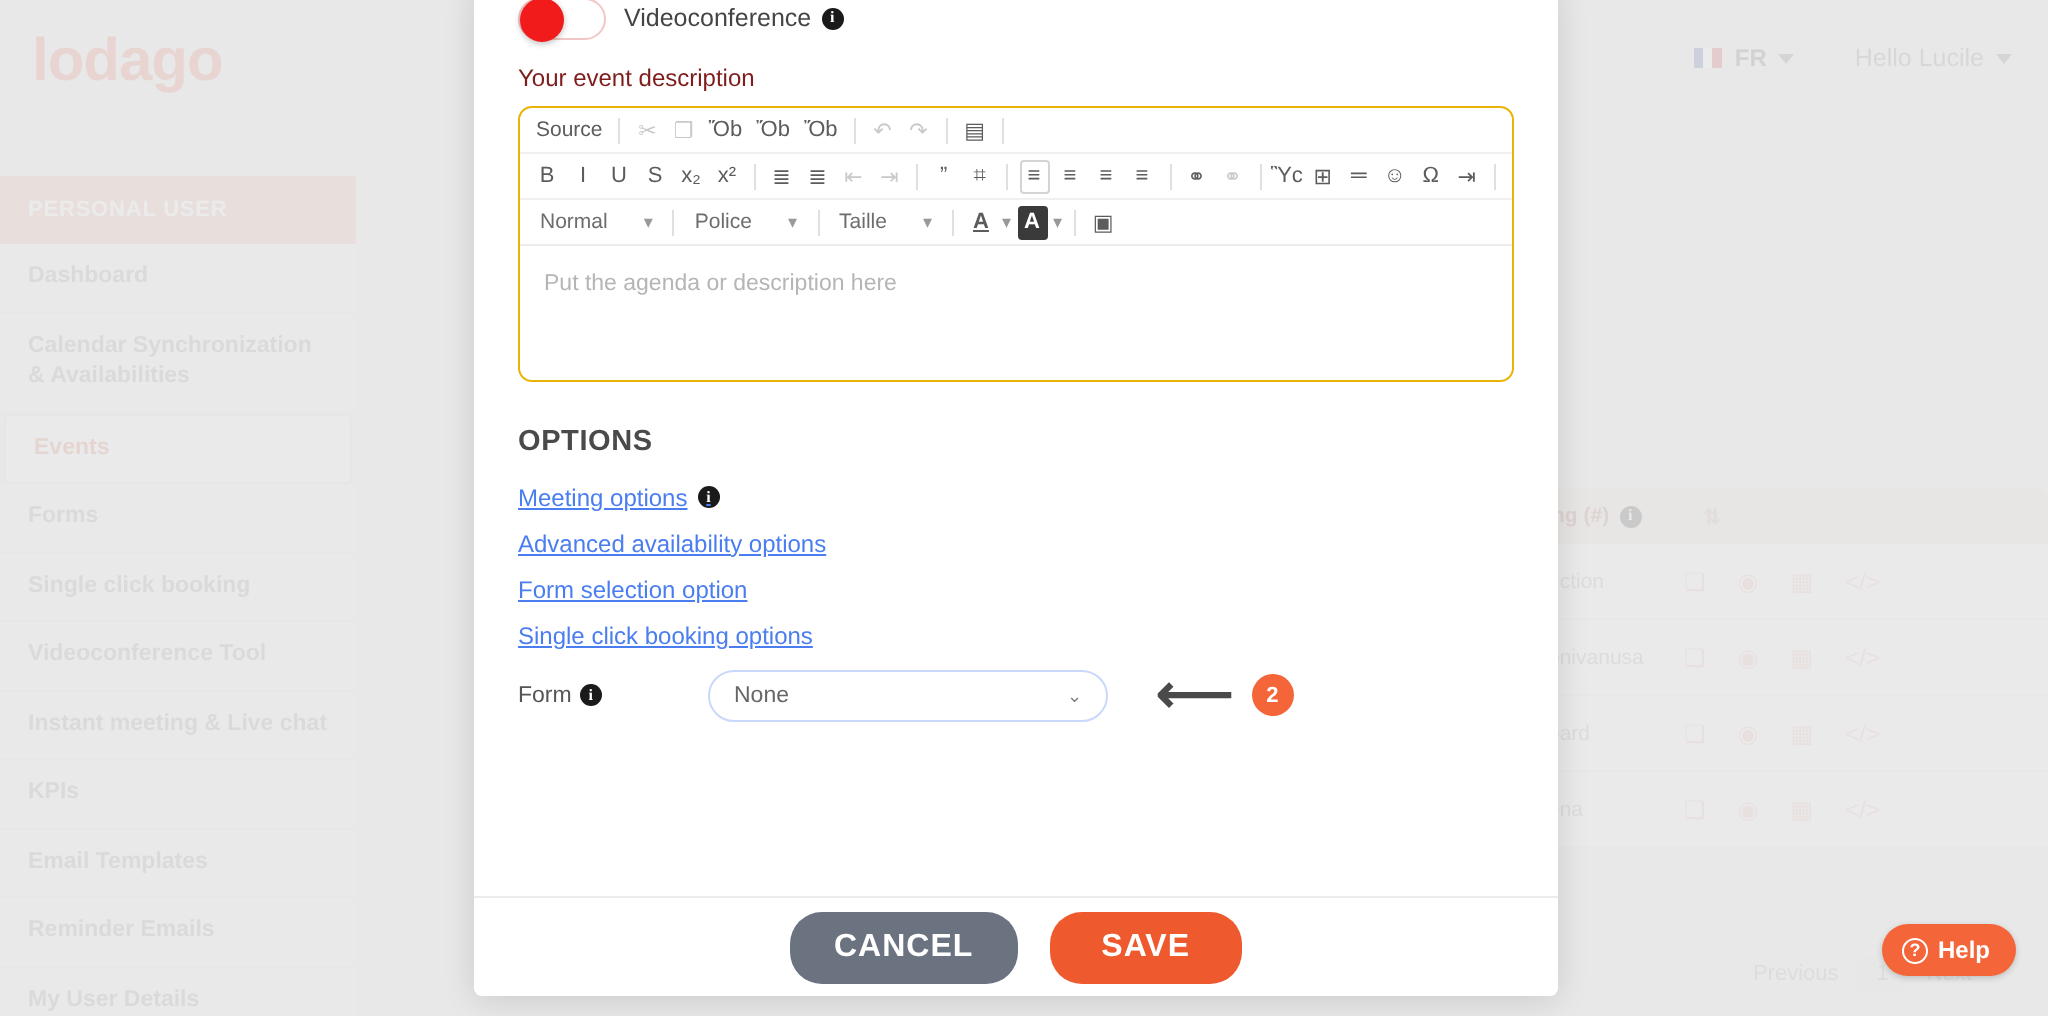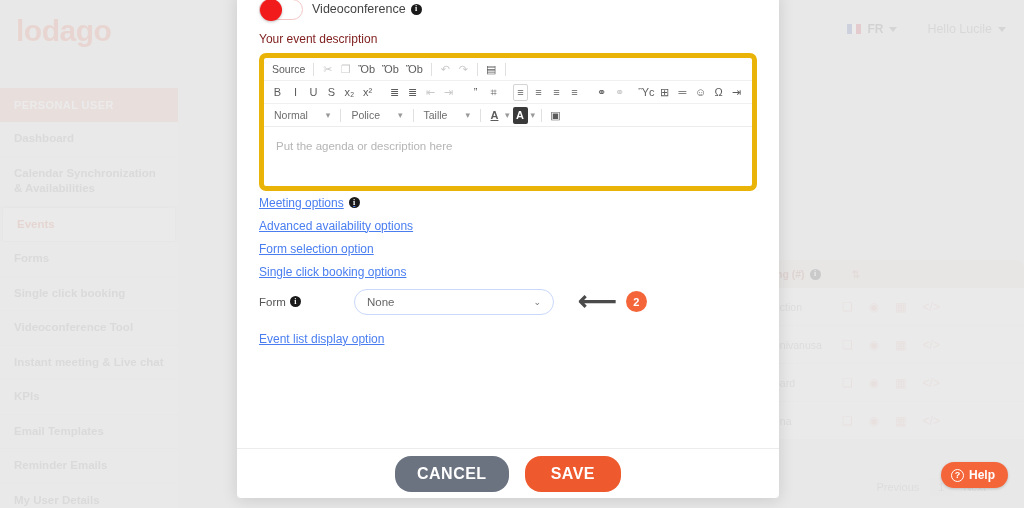--- a/index.html
+++ b/index.html
@@ -33,21 +33,21 @@
   .side-item {
     background:#f2f2f2; border-bottom:1px solid #e6e6e6;
     color:#8a8a8a; font-size:11.5px; font-weight:600;
     padding:9px 14px; line-height:1.35;
   }
   .side-item.active {
     background:#fafafa; border:1px solid #ddd; color:#d96a4e;
     margin:0 2px; border-radius:2px;
   }
 
-  .bg-table { position:absolute; left:770px; top:260px; width:254px; }
+  .bg-table { position:absolute; left:770px; top:244px; width:254px; }
   .bgt-head {
     background:#ecd9d4; color:#a06050; font-size:10.5px; font-weight:700;
     height:28px; display:flex; align-items:center; padding:0 6px; gap:5px;
     border-top-right-radius:8px;
   }
   .bgt-row {
     height:38px; border-bottom:1px solid #eee; display:flex; align-items:center;
     font-size:10.5px; color:#9a9a9a; background:#fbfbfb;
   }
   .bgt-row .nm { width:72px; padding-left:4px; }
@@ -91,21 +91,21 @@
     display:inline-flex;align-items:center;justify-content:center;
     width:11px;height:11px;border-radius:50%;background:#1a1a1a;color:#fff;
     font-size:8px;font-weight:700;font-family:"Liberation Serif",serif;
     line-height:1; flex:none;
   }
 
   .sec-label { font-size:12px; color:#7f1d1d; padding:8px 0 7px 10px; }
 
   
   .editor {
-    border:5px solid #eab308; border-radius:7px; margin:0 10px;
+    border:1px solid #eab308; border-radius:7px; margin:0 10px;
     overflow:hidden; background:#fff; height:138px;
   }
   .tb-row {
     display:flex; align-items:center; gap:3px; padding:3px 6px;
     border-bottom:1px solid #f0f0f0; height:23px; color:#6d6d6d;
   }
   .tb-row:nth-child(3){ border-bottom:1px solid #ececec; }
   .tbi {
     display:inline-flex;align-items:center;justify-content:center;
     min-width:15px;height:17px;font-size:11px;color:#5c5c5c;
@@ -330,20 +330,21 @@
           <span class="tbi" style="font-weight:700;text-decoration:underline;">A</span>
           <span class="dot" style="font-size:9px;color:#999;">▾</span>
           <span class="tbi" style="background:#3a3a3a;color:#fff;font-weight:700;">A</span>
           <span class="dot" style="font-size:9px;color:#999;">▾</span>
           <span class="sep"></span>
           <span class="tbi">▣</span>
         </div>
         <div class="ed-area">Put the agenda or description here</div>
       </div>
 
+      <div class="opt-title">OPTIONS</div>
       <div id="opt-links">
           <div class="opt-link">
             <span>Meeting options</span>
             <span class="info-i">i</span>
           </div>
           <div class="opt-link">
             <span>Advanced availability options</span>
           </div>
           <div class="opt-link">
             <span>Form selection option</span>
@@ -361,23 +362,20 @@
         <div class="form-sel">
           <span>None</span>
           <span class="sel-caret">⌄</span>
         </div>
         <div class="arrow-wrap">
           <span class="big-arrow">⟵</span>
           <span class="badge">2</span>
         </div>
       </div>
 
-      <div class="opt-link" style="padding-top:12px;">
-        <span>Event list display option</span>
-      </div>
     </div>
 
     <div class="modal-foot">
       <button class="btn btn-cancel">CANCEL</button>
       <button class="btn btn-save">SAVE</button>
     </div>
   </div>
 </div>
 
 </body></html>

